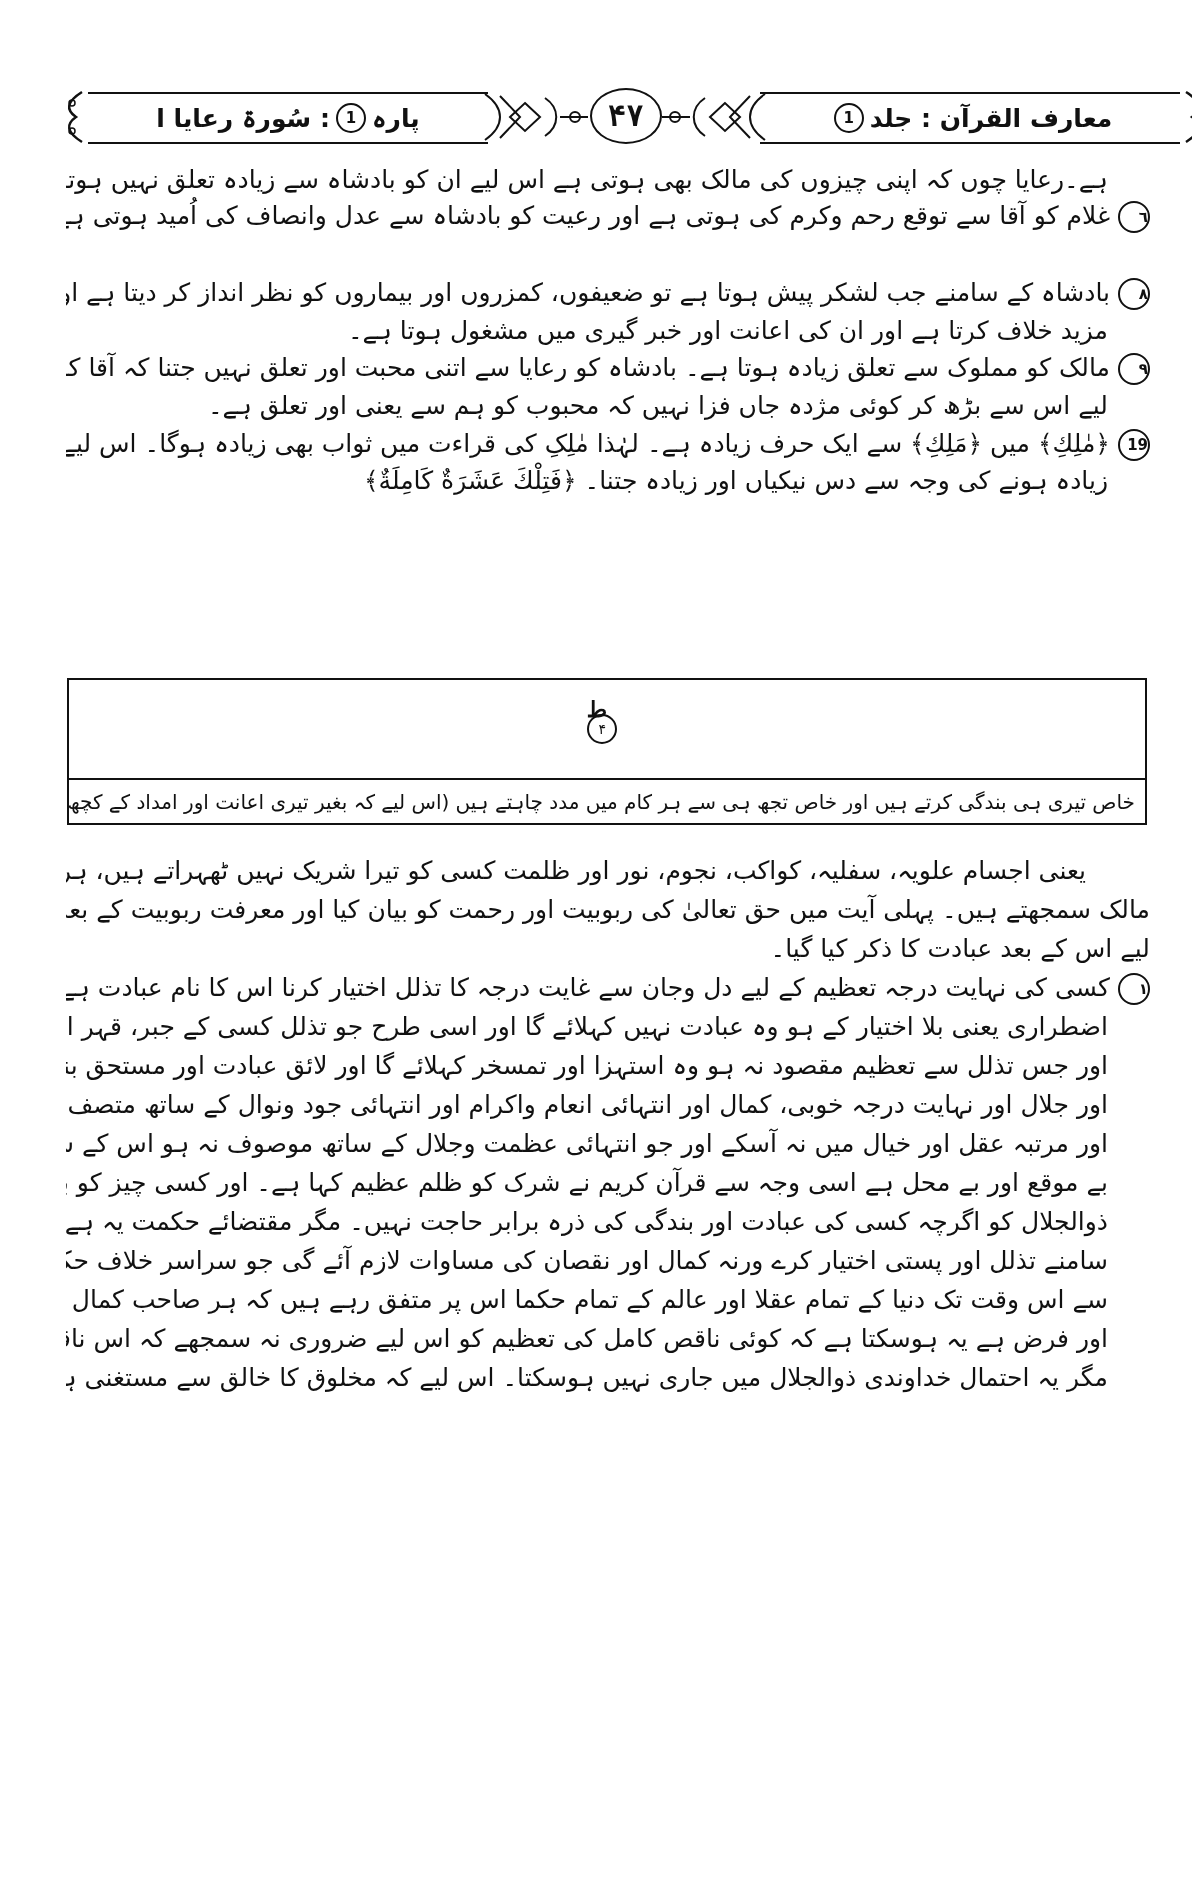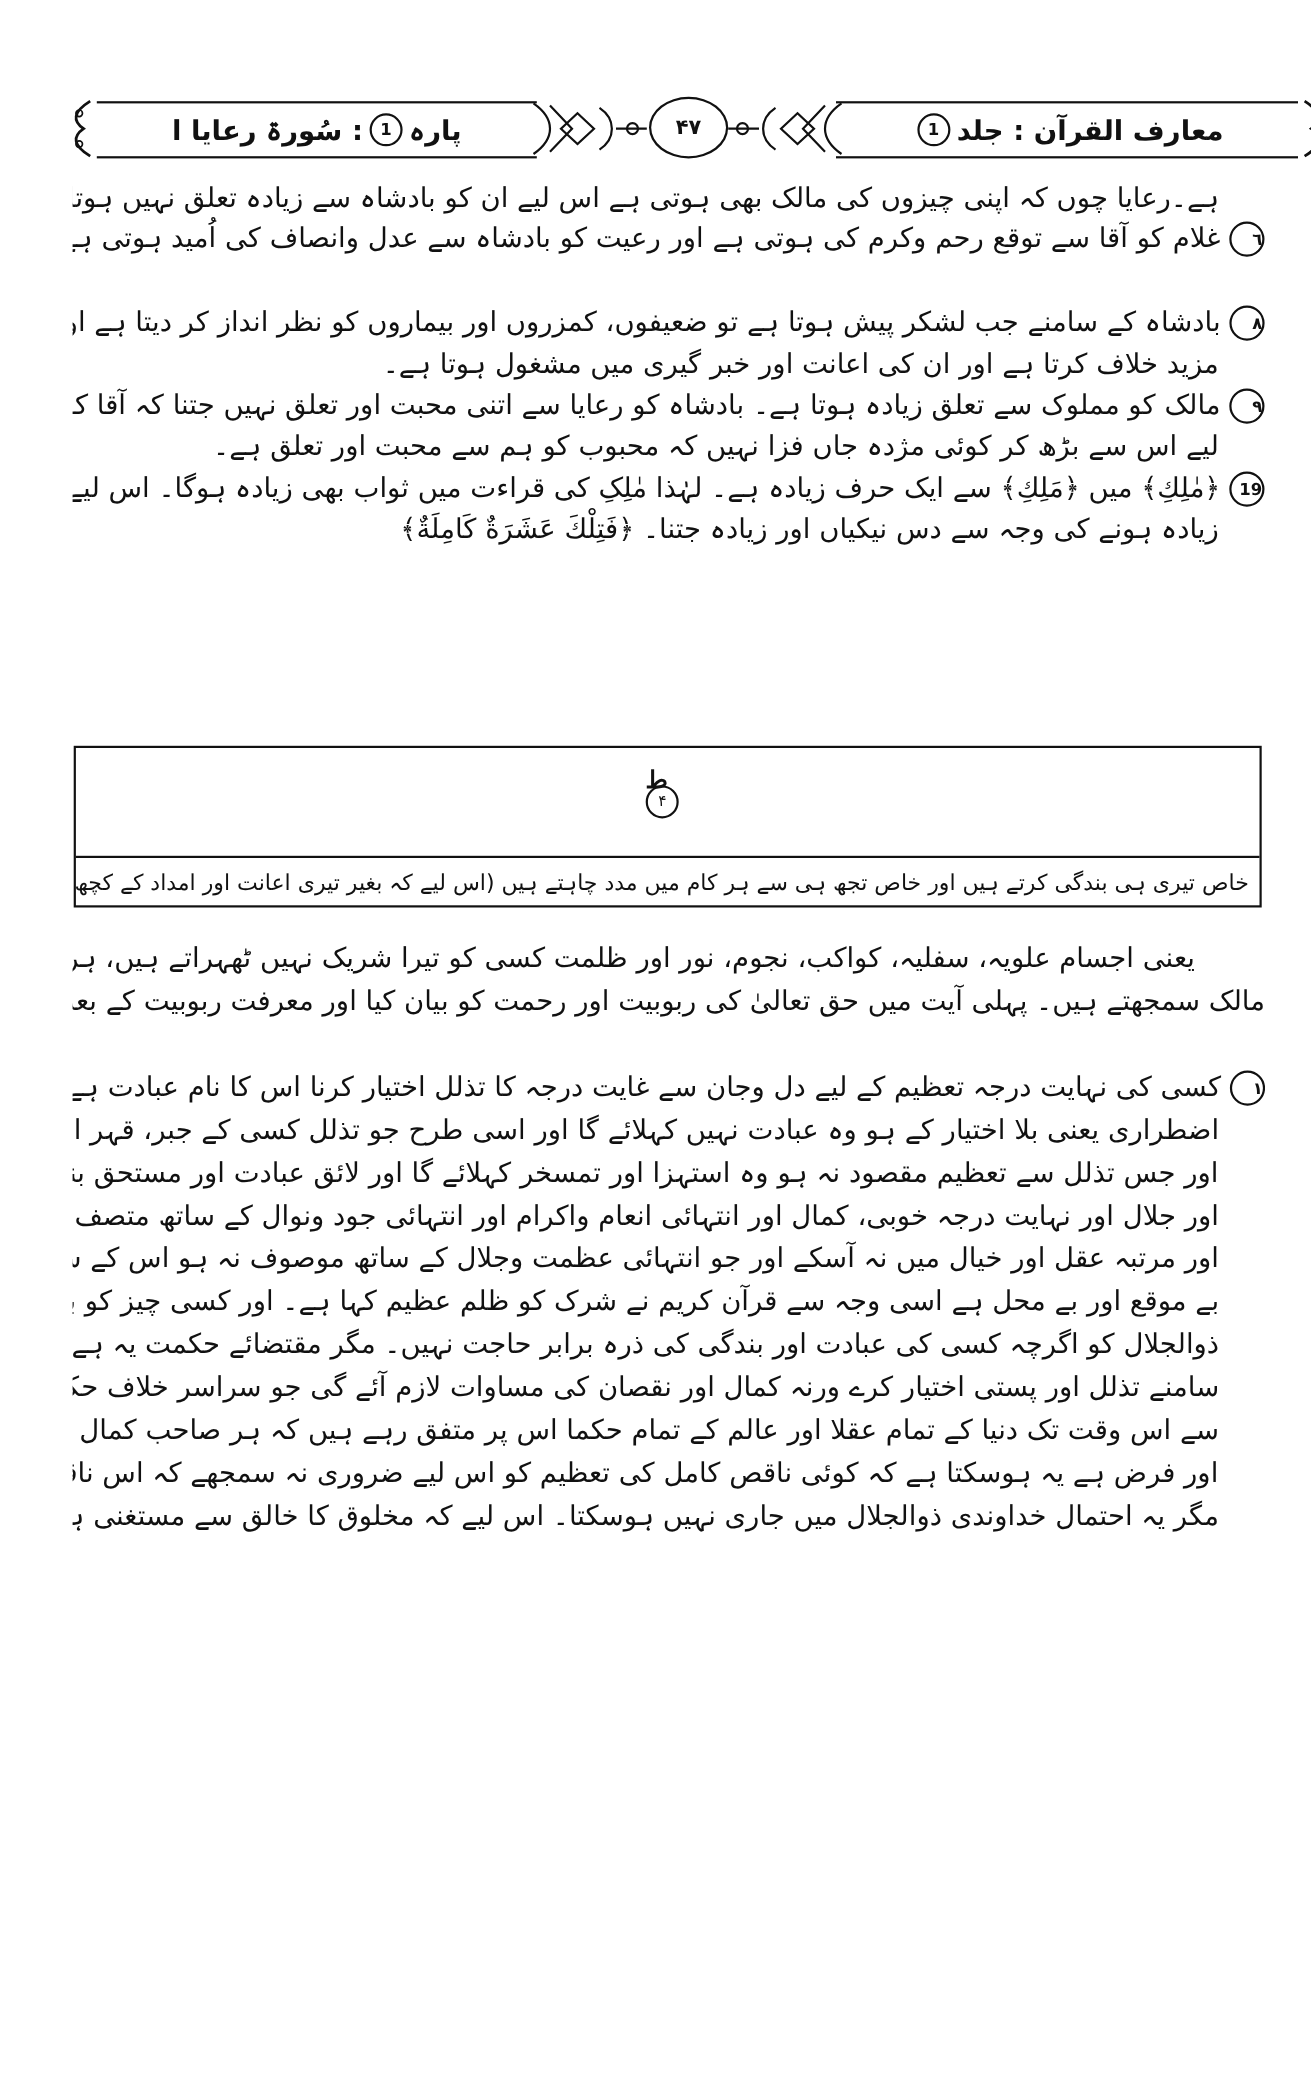--- a/index.html
+++ b/index.html
@@ -9,21 +9,21 @@
 
   
   .header { position:absolute; top:88px; left:60px; width:1096px; height:58px; }
   .hdr-box { position:absolute; top:4px; height:48px; border-top:2.5px solid #111; border-bottom:2.5px solid #111;
              display:flex; align-items:center; justify-content:center; direction:rtl; font-size:25px; font-weight:bold; }
   .hdr-right { left:700px; width:420px; }
   .hdr-left { left:28px; width:400px; }
   .hdr-orn { position:absolute; top:0; height:58px; width:26px; }
   .hdr-center { position:absolute; left:420px; top:0; width:290px; height:58px; }
   .page-num { position:absolute; left:110px; top:0; width:72px; height:56px; border:2.5px solid #111; border-radius:50%;
-              display:flex; align-items:center; justify-content:center; font-size:19px; font-weight:bold; box-sizing:border-box; }
+              display:flex; align-items:center; justify-content:center; font-size:30px; font-weight:bold; box-sizing:border-box;font-family:Liberation Mono, monospace; }
   .circ { display:inline-block; width:26px; height:26px; border:2px solid #111; border-radius:50%;
           font-size:15px; line-height:26px; text-align:center; margin:0 6px; font-weight:bold; }
 
   
   .line { position:absolute; left:66px; width:1084px; height:40px; direction:rtl;
           font-size:25px; line-height:40px; white-space:nowrap; overflow:hidden; text-align:right; }
   .just { text-align:justify; text-align-last:justify; }
   .num { display:inline-block; width:28px; height:28px; border:2px solid #111; border-radius:50%;
          font-size:15px; line-height:28px; text-align:center; vertical-align:middle; margin-left:8px; font-weight:bold; }
   .indent2 { padding-right:42px; box-sizing:border-box; }
@@ -91,36 +91,37 @@
   <div class="line just" style="top:196px">
     <span class="num">٦</span><span>غلام کو آقا سے توقع رحم وکرم کی ہوتی ہے اور رعیت کو بادشاہ سے عدل وانصاف کی اُمید ہوتی ہے اور بندہ رحم وکرم کا زیادہ محتاج ہے۔</span>
   </div>
   <div class="line just" style="top:273px">
     <span class="num">٨</span><span>بادشاہ کے سامنے جب لشکر پیش ہوتا ہے تو ضعیفوں، کمزروں اور بیماروں کو نظر انداز کر دیتا ہے اور مالک ضعیف اور کمزور غلاموں پر اور</span>
   </div>
   <div class="line indent2" style="top:311px">مزید خلاف کرتا ہے اور ان کی اعانت اور خبر گیری میں مشغول ہوتا ہے۔</div>
   <div class="line just" style="top:348px">
     <span class="num">٩</span><span>مالک کو مملوک سے تعلق زیادہ ہوتا ہے۔ بادشاہ کو رعایا سے اتنی محبت اور تعلق نہیں جتنا کہ آقا کو غلام سے ہوتا ہے اور عاشقوں کے</span>
   </div>
-  <div class="line indent2" style="top:386px">لیے اس سے بڑھ کر کوئی مژدہ جاں فزا نہیں کہ محبوب کو ہم سے محبت اور تعلق ہے۔</div>
+  <div class="line indent2" style="top:386px">لیے اس سے بڑھ کر کوئی مژدہ جاں فزا نہیں کہ محبوب کو ہم سے یعنی اور تعلق ہے۔</div>
   <div class="line just" style="top:424px">
     <span class="num">19</span><span>﴿مٰلِكِ﴾ میں ﴿مَلِكِ﴾ سے ایک حرف زیادہ ہے۔ لہٰذا مٰلِکِ کی قراءت میں ثواب بھی زیادہ ہوگا۔ اس لیے کہ ایک حرف کے</span>
   </div>
   <div class="line indent2" style="top:461px">زیادہ ہونے کی وجہ سے دس نیکیاں اور زیادہ جتنا۔ ﴿فَتِلْكَ عَشَرَةٌ كَامِلَةٌ﴾</div>
 
   <div class="verse-box">
     <div class="verse-row">
       <span class="verse-end">۴</span>
       <span style="font-size:22px;margin-top:-40px;margin-right:-20px">ط</span>
     </div>
     <div class="trans-row">خاص تیری ہی بندگی کرتے ہیں اور خاص تجھ ہی سے ہر کام میں مدد چاہتے ہیں (اس لیے کہ بغیر تیری اعانت اور امداد کے کچھ نہیں ہوسکتا)</div>
   </div>
 
   <div class="line just indent1" style="top:851px">یعنی اجسام علویہ، سفلیہ، کواکب، نجوم، نور اور ظلمت کسی کو تیرا شریک نہیں ٹھہراتے ہیں، ہر خیر وشر اور سعادت ونحوست کا تجھے ہی</div>
   <div class="line just" style="top:890px">مالک سمجھتے ہیں۔ پہلی آیت میں حق تعالیٰ کی ربوبیت اور رحمت کو بیان کیا اور معرفت ربوبیت کے بعد معرفت عبودیت کا درجہ ہے۔ اس</div>
+  <div class="line" style="top:929px">لیے اس کے بعد عبادت کا ذکر کیا گیا۔</div>
   <div class="line just" style="top:968px">
     <span class="num">١</span><span>کسی کی نہایت درجہ تعظیم کے لیے دل وجان سے غایت درجہ کا تذلل اختیار کرنا اس کا نام عبادت ہے لہٰذا جو تذلل اختیاری نہ ہو بلکہ</span>
   </div>
   <div class="line just indent2" style="top:1007px">اضطراری یعنی بلا اختیار کے ہو وہ عبادت نہیں کہلائے گا اور اسی طرح جو تذلل کسی کے جبر، قہر اور زور سے ہو وہ بھی عبادت نہ کہلائے گا</div>
   <div class="line just indent2" style="top:1046px">اور جس تذلل سے تعظیم مقصود نہ ہو وہ استہزا اور تمسخر کہلائے گا اور لائق عبادت اور مستحق بندگی وہی ذات ہوگی جو غایت درجہ کی عظمت</div>
   <div class="line just indent2" style="top:1085px">اور جلال اور نہایت درجہ خوبی، کمال اور انتہائی انعام واکرام اور انتہائی جود ونوال کے ساتھ متصف ہو کہ اس سے بڑھ کر اور کوئی درجہ</div>
   <div class="line just indent2" style="top:1124px">اور مرتبہ عقل اور خیال میں نہ آسکے اور جو انتہائی عظمت وجلال کے ساتھ موصوف نہ ہو اس کے سامنے انتہائی تذلل اختیار کرنا سراسر</div>
   <div class="line just indent2" style="top:1163px">بے موقع اور بے محل ہے اسی وجہ سے قرآن کریم نے شرک کو ظلم عظیم کہا ہے۔ اور کسی چیز کو بے محل رکھنے ہی کا نام ظلم ہے۔ خداوند</div>
   <div class="line just indent2" style="top:1202px">ذوالجلال کو اگرچہ کسی کی عبادت اور بندگی کی ذرہ برابر حاجت نہیں۔ مگر مقتضائے حکمت یہ ہے کہ صاحبِ نقصان صاحبِ کمال کے</div>
   <div class="line just indent2" style="top:1241px">سامنے تذلل اور پستی اختیار کرے ورنہ کمال اور نقصان کی مساوات لازم آئے گی جو سراسر خلاف حکمت ہے۔ ابتدائے آفرینش عالم</div>

